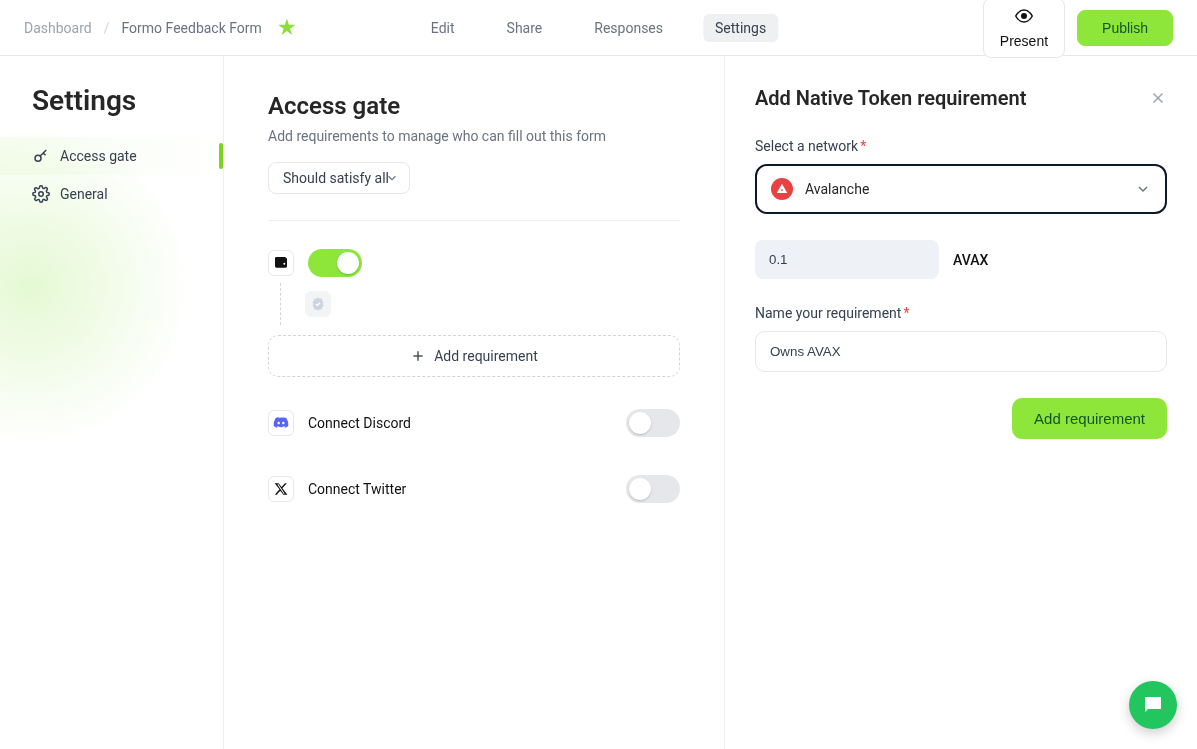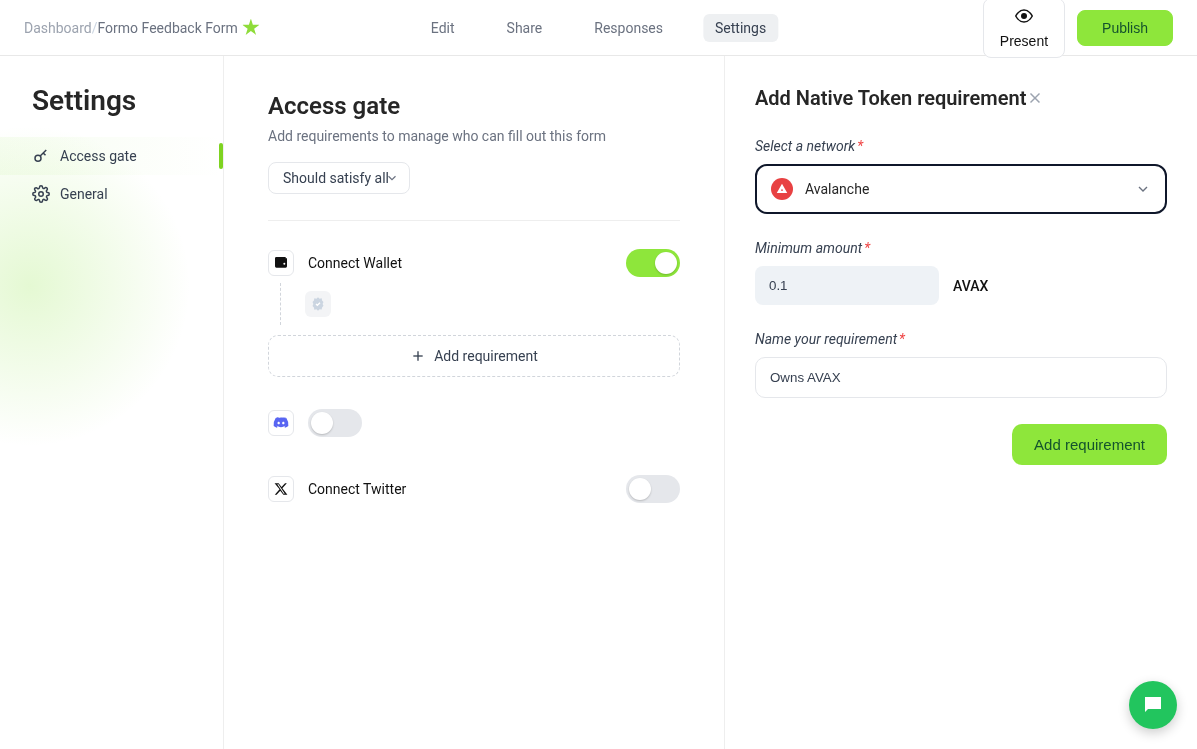--- a/index.html
+++ b/index.html
@@ -13,20 +13,21 @@
     display: flex;
     align-items: center;
     height: 56px;
     padding: 0 24px;
     border-bottom: 1px solid #e8e8e8;
     background: #fff;
   }
   .breadcrumb {
     display: flex;
     align-items: center;
+    gap: 12px;
     color: #6b7280;
   }
   .breadcrumb a { color: #9ca3af; text-decoration: none; }
   .breadcrumb .sep { color: #cbd5e1; }
   .breadcrumb .current { color: #6b7280; }
   .starburst {
     display:inline-block; width:18px; height:18px; background:#8fdc3a;
     border-radius:50%; vertical-align:middle; margin-left:4px;
     clip-path: polygon(50% 0%, 61% 35%, 98% 35%, 68% 57%, 79% 91%, 50% 70%, 21% 91%, 32% 57%, 2% 35%, 39% 35%);
   }
@@ -88,25 +89,25 @@
   .subrow .row { padding:0; }
   .verify-badge {
     width:26px; height:26px; border-radius:6px; background:#f3f4f6;
     display:flex; align-items:center; justify-content:center;
   }
   .add-req {
     border:1px dashed #d1d5db; border-radius:10px; padding:12px; display:flex;
     align-items:center; justify-content:center; gap:8px; color:#374151; cursor:pointer; margin-top:10px;
   }
   .panel { flex:1; padding:30px 30px 30px 30px; position:relative; }
-  .panel-head { display:flex; align-items:center; margin-bottom:28px; }
+  .panel-head { display:flex; align-items:center; justify-content:space-between; margin-bottom:28px; }
   .panel-head h3 { font-size:20px; font-weight:600; }
   .close { color:#9ca3af; cursor:pointer; }
   .field { margin-bottom:26px; }
-  .field label { display:block; margin-bottom:10px; color:#374151;font-style:italic; }
+  .field label { display:block; margin-bottom:10px; color:#374151; }
   .req-star { color:#ef4444; margin-left:2px; }
   .network-select {
     border:2px solid #0f172a; border-radius:12px; padding:12px 14px;
     display:flex; align-items:center; gap:12px; cursor:pointer; position:relative;
   }
   .network-select .chev { margin-left:auto; color:#6b7280; }
   .net-icon {
     width:22px; height:22px; border-radius:50%; background:#e84142;
     display:flex; align-items:center; justify-content:center; color:#fff; font-size:11px; font-weight:700;
   }
@@ -189,21 +190,20 @@
     </div>
     <div class="divider"></div>
 
     <div class="row">
       <div class="icon-box">
         <svg width="16" height="16" viewBox="0 0 24 24" fill="#111">
             <path d="M21 7H5a2 2 0 0 1 0-4h14v2H5v0h16v12a2 2 0 0 1-2 2H5a2 2 0 0 1-2-2V5"></path>
             <circle cx="17" cy="13" r="1.5" fill="#fff"></circle>
           </svg>
       </div>
-      <span class="label">Connect Wallet</span>
       <div class="toggle on">
           <div class="knob"></div>
         </div>
     </div>
     <div class="subrow">
       <div class="row">
         <div class="verify-badge">
           <svg width="16" height="16" viewBox="0 0 24 24" fill="#cbd5e1">
               <path d="M12 2l2.4 2.1 3.1-.6.6 3.1L20.2 9l-1.3 2.9 1.3 2.9-2.1 2.4.0 .0-.6 3.1-3.1-.6L12 22l-2.4-2.1-3.1.6-.6-3.1L3.8 15l1.3-2.9L3.8 9l2.1-2.4.6-3.1 3.1.6z"></path>
               <polyline points="9 12 11 14 15 10" fill="none" stroke="#fff" stroke-width="2"></polyline>
@@ -220,20 +220,21 @@
     </div>
 
     <div style="height:26px"></div>
 
     <div class="row">
       <div class="icon-box">
         <svg width="16" height="16" viewBox="0 0 24 24" fill="#5865F2">
             <path d="M20 4.5A17 17 0 0 0 15.9 3l-.2.4a15 15 0 0 1 4 1.8A13 13 0 0 0 12 3.8a13 13 0 0 0-7.7 2.4 15 15 0 0 1 4-1.8L8.1 3A17 17 0 0 0 4 4.5 18 18 0 0 0 1 16.5a17 17 0 0 0 5 2.5l1-1.6a10 10 0 0 1-1.7-.8l.4-.3a12 12 0 0 0 12.6 0l.4.3a10 10 0 0 1-1.7.8l1 1.6a17 17 0 0 0 5-2.5A18 18 0 0 0 20 4.5zM8.5 14c-1 0-1.8-.9-1.8-2s.8-2 1.8-2 1.8.9 1.8 2-.8 2-1.8 2zm7 0c-1 0-1.8-.9-1.8-2s.8-2 1.8-2 1.8.9 1.8 2-.8 2-1.8 2z"></path>
           </svg>
       </div>
+      <span class="label">Connect Discord</span>
       <div class="toggle">
           <div class="knob"></div>
         </div>
     </div>
 
     <div style="height:26px"></div>
 
     <div class="row">
       <div class="icon-box">
         <svg width="14" height="14" viewBox="0 0 24 24" fill="#111">
@@ -269,23 +270,20 @@
             </svg>
         </div>
         <span>Avalanche</span>
         <svg class="chev" width="16" height="16" viewBox="0 0 24 24" fill="none" stroke="#6b7280" stroke-width="2">
             <polyline points="6 9 12 15 18 9"></polyline>
           </svg>
       </div>
     </div>
 
     <div class="field">
-      <label>
-        <span>Minimum amount</span><span class="req-star">*</span>
-      </label>
       <div class="amount-row">
         <input class="amount-input" value="0.1" style="">
         <span class="ticker">AVAX</span>
       </div>
     </div>
 
     <div class="field">
       <label>
         <span>Name your requirement</span><span class="req-star">*</span>
       </label>

